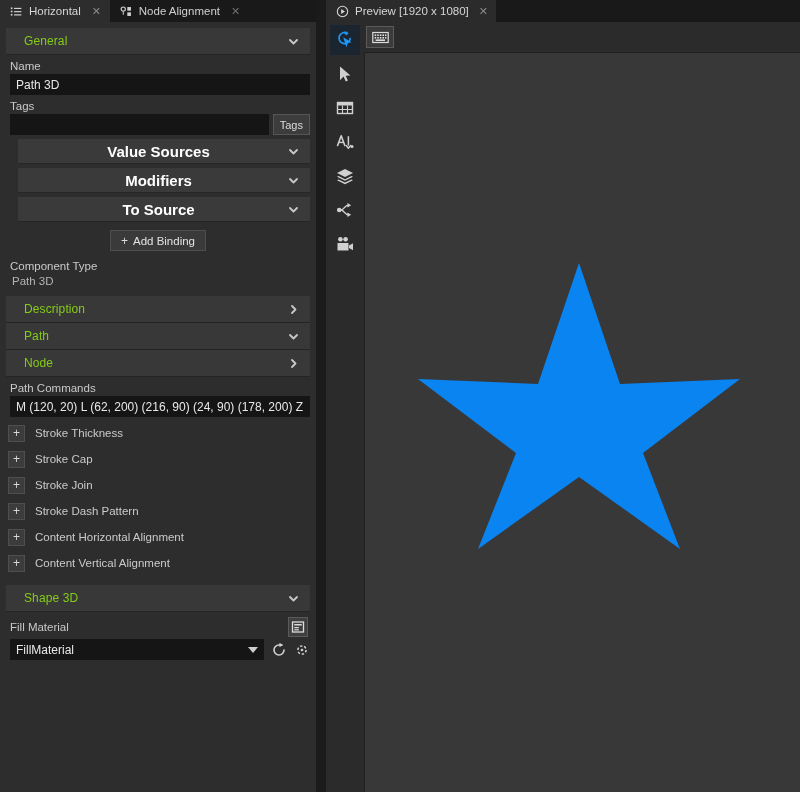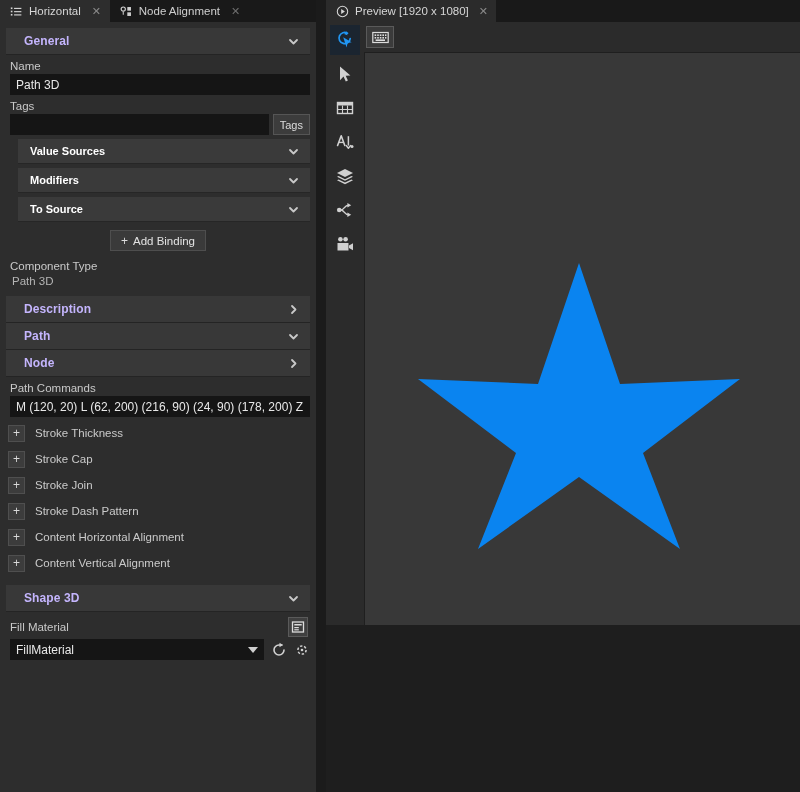--- a/index.html
+++ b/index.html
@@ -50,21 +50,21 @@
 
   
   .section {
     height: 27px; margin: 0 6px 0 6px;
     background: #383838;
     display: flex; align-items: center;
     padding: 0 10px 0 18px;
     border-bottom: 1px solid #242424;
   }
   .section .sec-title {
-    flex: 1 1 auto; font-size: 12px; font-weight: bold; color: #c4b5fd;
+    flex: 1 1 auto; font-size: 12px; font-weight: normal; color: #84cc16;
     letter-spacing: 0.1px;
   }
   .chev { width: 13px; height: 13px; color: #c8c8c8; display: flex; align-items:center; justify-content:center;}
   .chev svg { display: block; }
 
   .field-label {
     font-size: 11.5px; color: #c9c9c9;
     padding: 5px 0 2px 10px;
   }
   .value-text {
@@ -87,21 +87,21 @@
   }
 
   .bindings-group { padding: 0 0 0 0; }
   .sub-section {
     height: 25px; margin: 4px 6px 0 18px;
     background: #3a3a3a;
     display: flex; align-items: center;
     padding: 0 10px 0 12px;
     border-bottom: 1px solid #262626;
   }
-  .sub-section .sec-title { font-size: 11px; font-weight: bold; color: #fff; flex: 1 1 auto; }
+  .sub-section .sec-title { font-size: 15px; font-weight: bold; color: #fff; flex: 1 1 auto; text-align: center; }
 
   .addbind-wrap { display: flex; justify-content: center; padding: 8px 0 4px 0; }
   .add-binding {
     background: #3a3a3a; border: 1px solid #4e4e4e;
     color: #e2e2e2; font-size: 11.5px;
     height: 21px; padding: 0 10px;
     display: flex; align-items: center; gap: 5px;
     font-family: "Liberation Sans", sans-serif;
   }
   .add-binding .plus { font-size: 12px; color: #dcdcdc; }
@@ -142,21 +142,21 @@
   .combo .combo-val { flex: 1 1 auto; }
   .combo .caret { width: 0; height: 0; border-left: 5px solid transparent; border-right: 5px solid transparent; border-top: 6px solid #cfcfcf; }
   .round-icon { width: 16px; height: 16px; color: #d2d2d2; display:flex; align-items:center; justify-content:center;}
   .round-icon svg { display: block; }
 
   
   .splitter { width: 10px; height: 792px; background: #1b1b1b; flex: 0 0 10px; }
 
   
   .right-panel {
-    flex: 1 1 auto; height: 625px;
+    flex: 1 1 auto; height: 792px;
     background: #14532d;
     display: flex; flex-direction: column;
   }
   .preview-tabbar {
     height: 22px; background: #191919; display: flex; flex: 0 0 22px;
   }
   .preview-tab {
     display: flex; align-items: center; gap: 6px;
     padding: 0 8px 0 10px; background: #2b2b2b;
     font-size: 11.5px; color: #d6d6d6;

